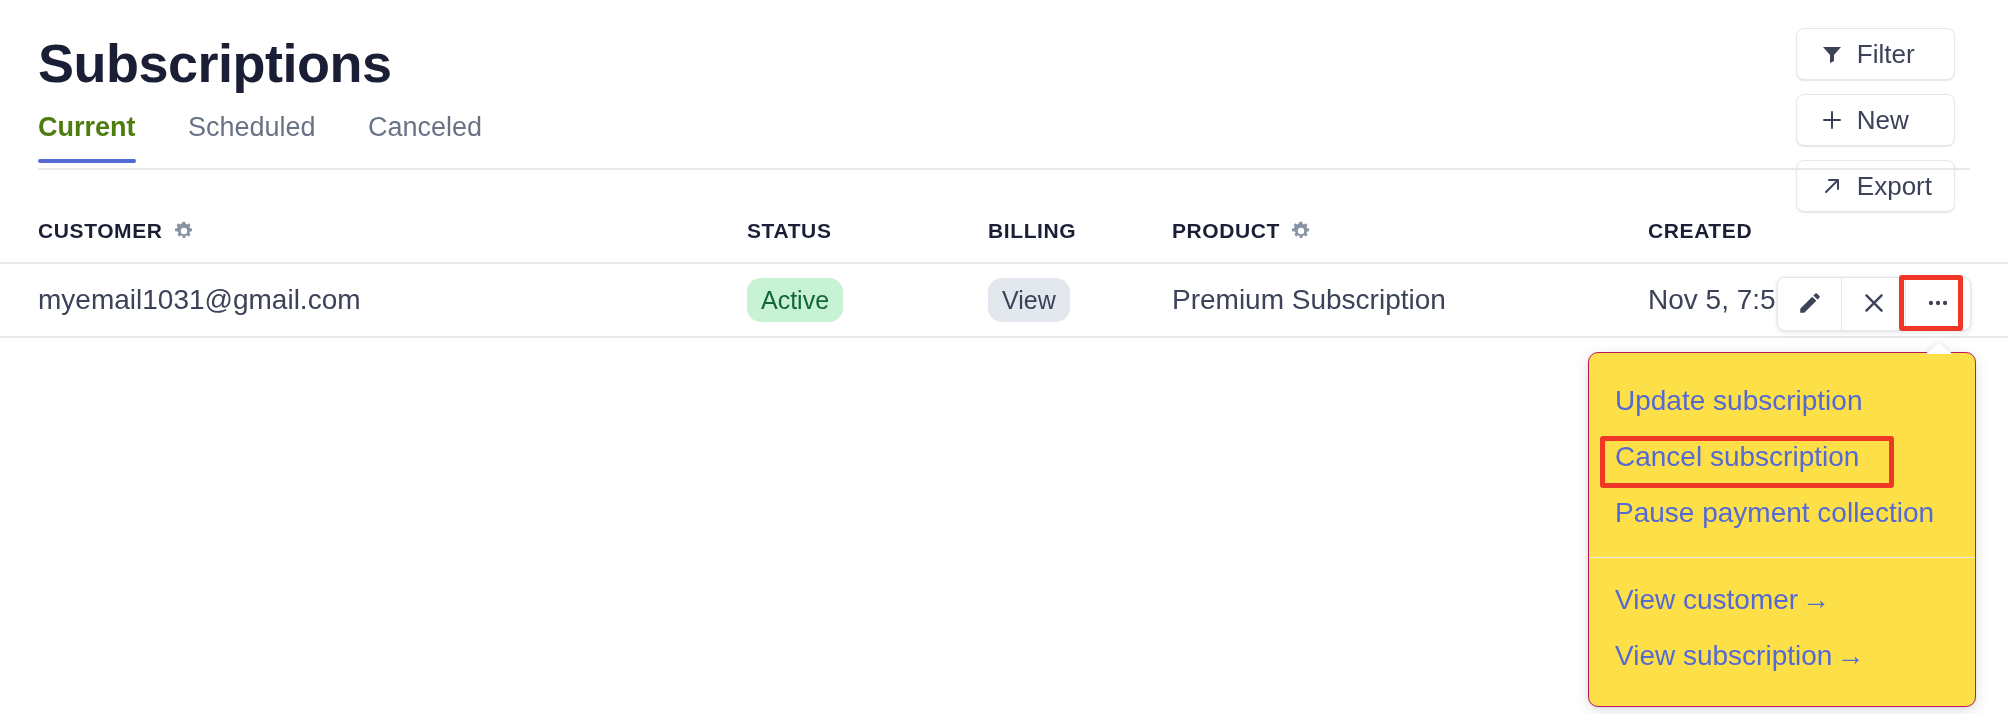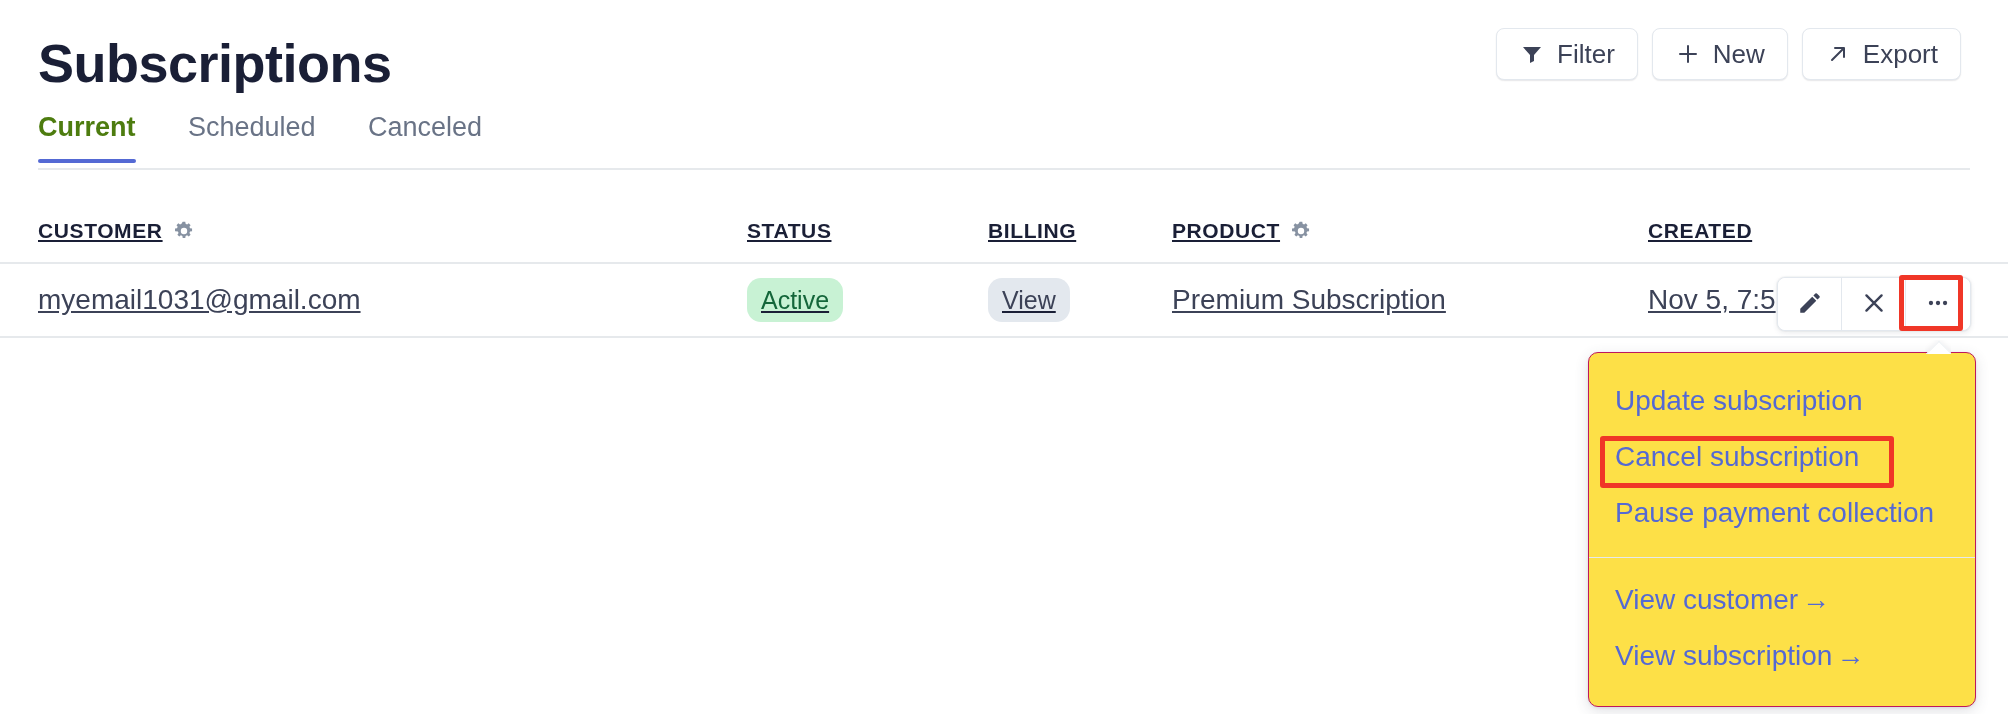--- a/index.html
+++ b/index.html
@@ -36,24 +36,25 @@
     font-size: 54px;
     font-weight: bold;
     letter-spacing: -0.5px;
     color: #1a1f36;
     line-height: 66px;
     margin: 0;
   }
 
   .header-actions {
     position: absolute;
-    right: 9px;
+    right: 15px;
     top: 14px;
     display: flex;
     gap: 14px;
+    flex-direction: column;
   }
   .hbtn {
     display: inline-flex;
     align-items: center;
     gap: 12px;
     height: 52px;
     padding: 0 22px;
     background: #ffffff;
     border: 1px solid #e3e8ee;
     border-radius: 8px;
@@ -127,21 +128,20 @@
     border-bottom: 2px solid #e6e9ec;
     height: 72px;
   }
   .cell {
     position: absolute;
     top: 0;
     height: 100%;
     display: flex;
     align-items: center;
     white-space: nowrap;
-    text-decoration: underline;
   }
   .th {
     font-size: 21px;
     font-weight: bold;
     letter-spacing: 0.6px;
     color: #1a1f36;
     gap: 10px;
   }
   .td {
     font-size: 28px;

